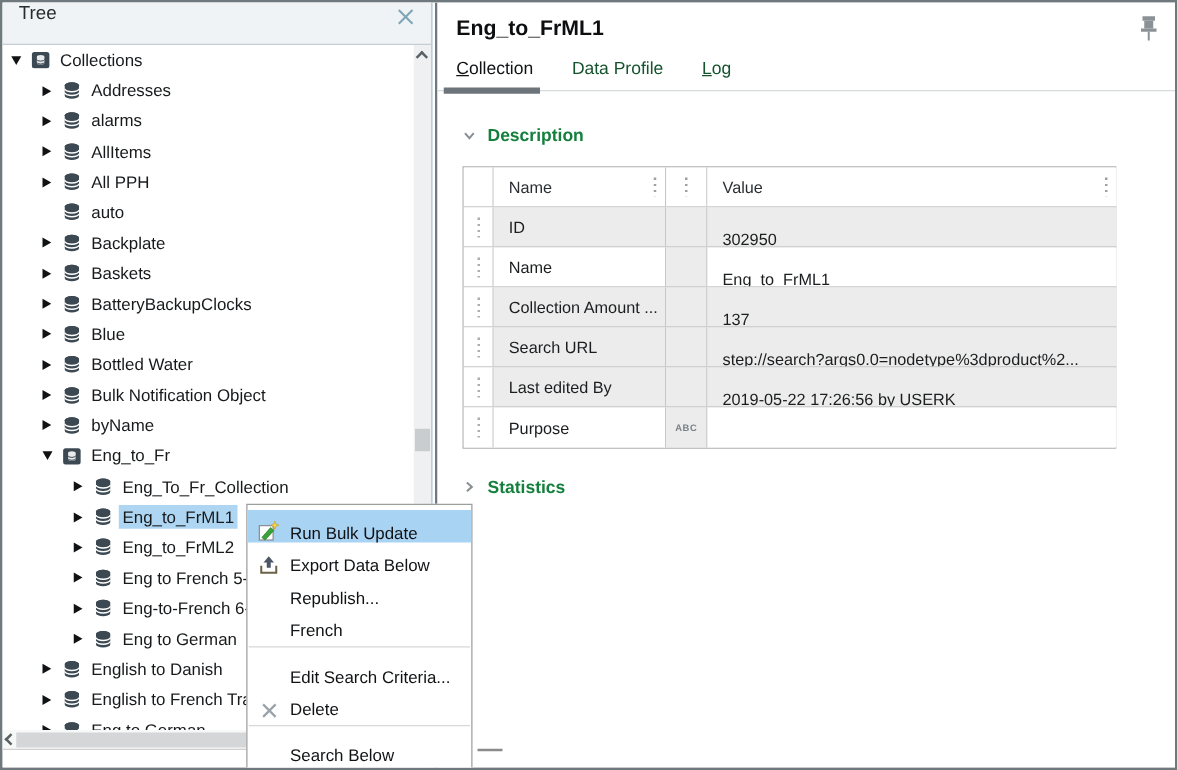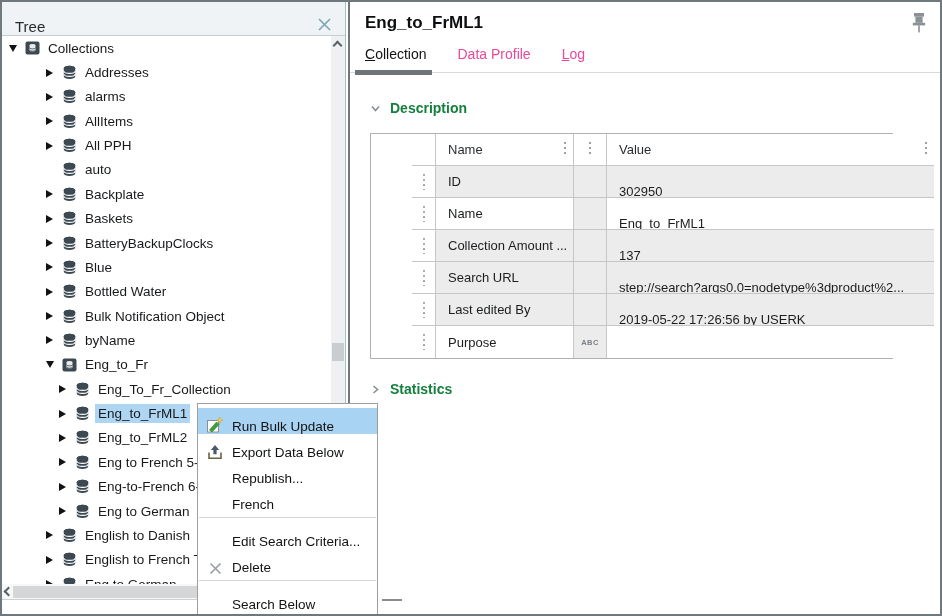--- a/index.html
+++ b/index.html
@@ -6,28 +6,28 @@
   html,body { background:#fff; }
   #window {
     position:relative; width:942px; height:616px;
     border:2px solid #6f787d; background:#fff; overflow:hidden;
     font-family:"Liberation Sans", sans-serif; color:#17191b;
   }
   
   #tree-panel { position:absolute; left:0; top:0; width:343px; height:612px; background:#fff; }
   .panel-header {
     height:34px; background:#f0f3f5; border-bottom:1px solid #c5ced4;
-    display:flex; align-items:flex-end; padding:0 10px 0 13px;
+    display:flex; align-items:flex-start; padding:0 10px 0 13px;
   }
   .panel-header .ph-title { font-size:15px; color:#262b2e; flex:1; }
   .close-btn { width:22px; height:22px; display:flex; align-items:center; justify-content:center; cursor:pointer; }
   .tree-body { position:absolute; left:0; top:34px; width:263px; bottom:30px; overflow:hidden; background:#fff; }
   .tree-row { display:flex; align-items:center; height:24.36px; font-size:13.5px; white-space:nowrap; }
   .tree-row.lvl0 { padding-left:7px; }
-  .tree-row.lvl1 { padding-left:44px; }
+  .tree-row.lvl1 { padding-left:32px; }
   .tree-row.lvl2 { padding-left:57px; }
   .arrow-box { width:11px; height:14px; display:flex; align-items:center; margin-right:4px; flex:0 0 auto; }
   .arrow-box .tri-right { width:0; height:0; border-left:7px solid #101214; border-top:4.5px solid transparent; border-bottom:4.5px solid transparent; }
   .arrow-box .tri-down { width:0; height:0; border-top:7px solid #101214; border-left:4.5px solid transparent; border-right:4.5px solid transparent; }
   .tree-icon { width:16px; height:16px; margin-right:5px; flex:0 0 auto; display:flex; align-items:center; justify-content:center; }
   .tree-label { padding:2px 3px; }
   .tree-label.selected { background:#aed6f3; }
   
   .vscroll { position:absolute; right:0; top:34px; bottom:30px; width:14px; background:#eef0f2; }
   .vscroll .chev-up { position:absolute; top:6px; left:3px; width:7px; height:7px; border-top:2px solid #5a6166; border-right:2px solid #5a6166; transform:rotate(-45deg); }
@@ -37,30 +37,30 @@
   .hscroll { position:absolute; left:0; bottom:14px; height:16px; width:343px; background:#f7f8f8; border-bottom:1px solid #d0d0d0; }
   .hscroll .chev-left { position:absolute; left:3px; top:4px; width:7px; height:7px; border-left:2px solid #5a6166; border-bottom:2px solid #5a6166; transform:rotate(45deg); }
   .hscroll .hthumb { position:absolute; left:11px; top:2px; height:12px; width:329px; background:#d4d6d8; }
   
   #splitter { position:absolute; left:343px; top:0; width:5px; height:612px; background:#fff; border-left:1px solid #a6c0ca; border-right:2px solid #6f787d; }
   
   #detail-panel { position:absolute; left:348px; top:0; right:0; height:612px; background:#fff; }
   .detail-title { font-size:17px; font-weight:600; color:#0c0e10; padding:11px 40px 0 15px; }
   .pin { position:absolute; right:14px; top:10px; }
   .tabs { display:flex; gap:27px; padding-left:13px; margin-top:13px; border-bottom:1px solid #d7dadc; }
-  .tab { position:relative; font-size:14px; color:#ec4899; padding:0 2px 10px 2px; cursor:pointer; }
+  .tab { position:relative; font-size:14px; color:#14532d; padding:0 2px 10px 2px; cursor:pointer; }
   .tab.active { color:#101214; }
   .tab.active::after { content:""; position:absolute; left:-8px; right:-3px; bottom:-3px; height:5px; background:#6e757a; }
   .tab .tab-label { display:block; }
   .tab.mnemonic .tab-label::first-letter { text-decoration:underline; }
   .detail-content { padding:24px 20px 0 20px; }
   .section-header { display:flex; align-items:center; gap:9px; height:22px; cursor:pointer; }
   .section-header .sec-label { font-size:14px; font-weight:bold; color:#15803d; }
   
-  .prop-table { display:grid; grid-template-columns:24px 138px 33px 327px; width:523px; border:1px solid #b0b0b0; margin-top:14px; background:#fff;padding-left:41px; }
+  .prop-table { display:grid; grid-template-columns:24px 138px 33px 327px; width:523px; border:1px solid #b0b0b0; margin-top:14px; background:#fff; }
   .cell { height:32px; display:flex; align-items:center; border-right:1px solid #c6c6c6; border-bottom:1px solid #c6c6c6; font-size:13px; color:#1b1d1f; background:#fff; overflow:hidden; }
   .cell.no-br { border-right:none; }
   .cell.no-bb { border-bottom:none; }
   .cell.gray { background:#ececec; }
   .cell.pad { padding-left:12px; }
   .cell.header { background:#fff; color:#2a2e32; }
   .cell.spread { justify-content:space-between; padding-right:7px; }
   .cell.center { justify-content:center; }
   .dots { width:2px; height:15px; background:repeating-linear-gradient(to bottom,#9aa1a7 0 2px,transparent 2px 5px); flex:0 0 auto; }
   .handle-dots { width:2px; height:16px; background:repeating-linear-gradient(to bottom,#a8aeb3 0 2px,transparent 2px 5px); }

